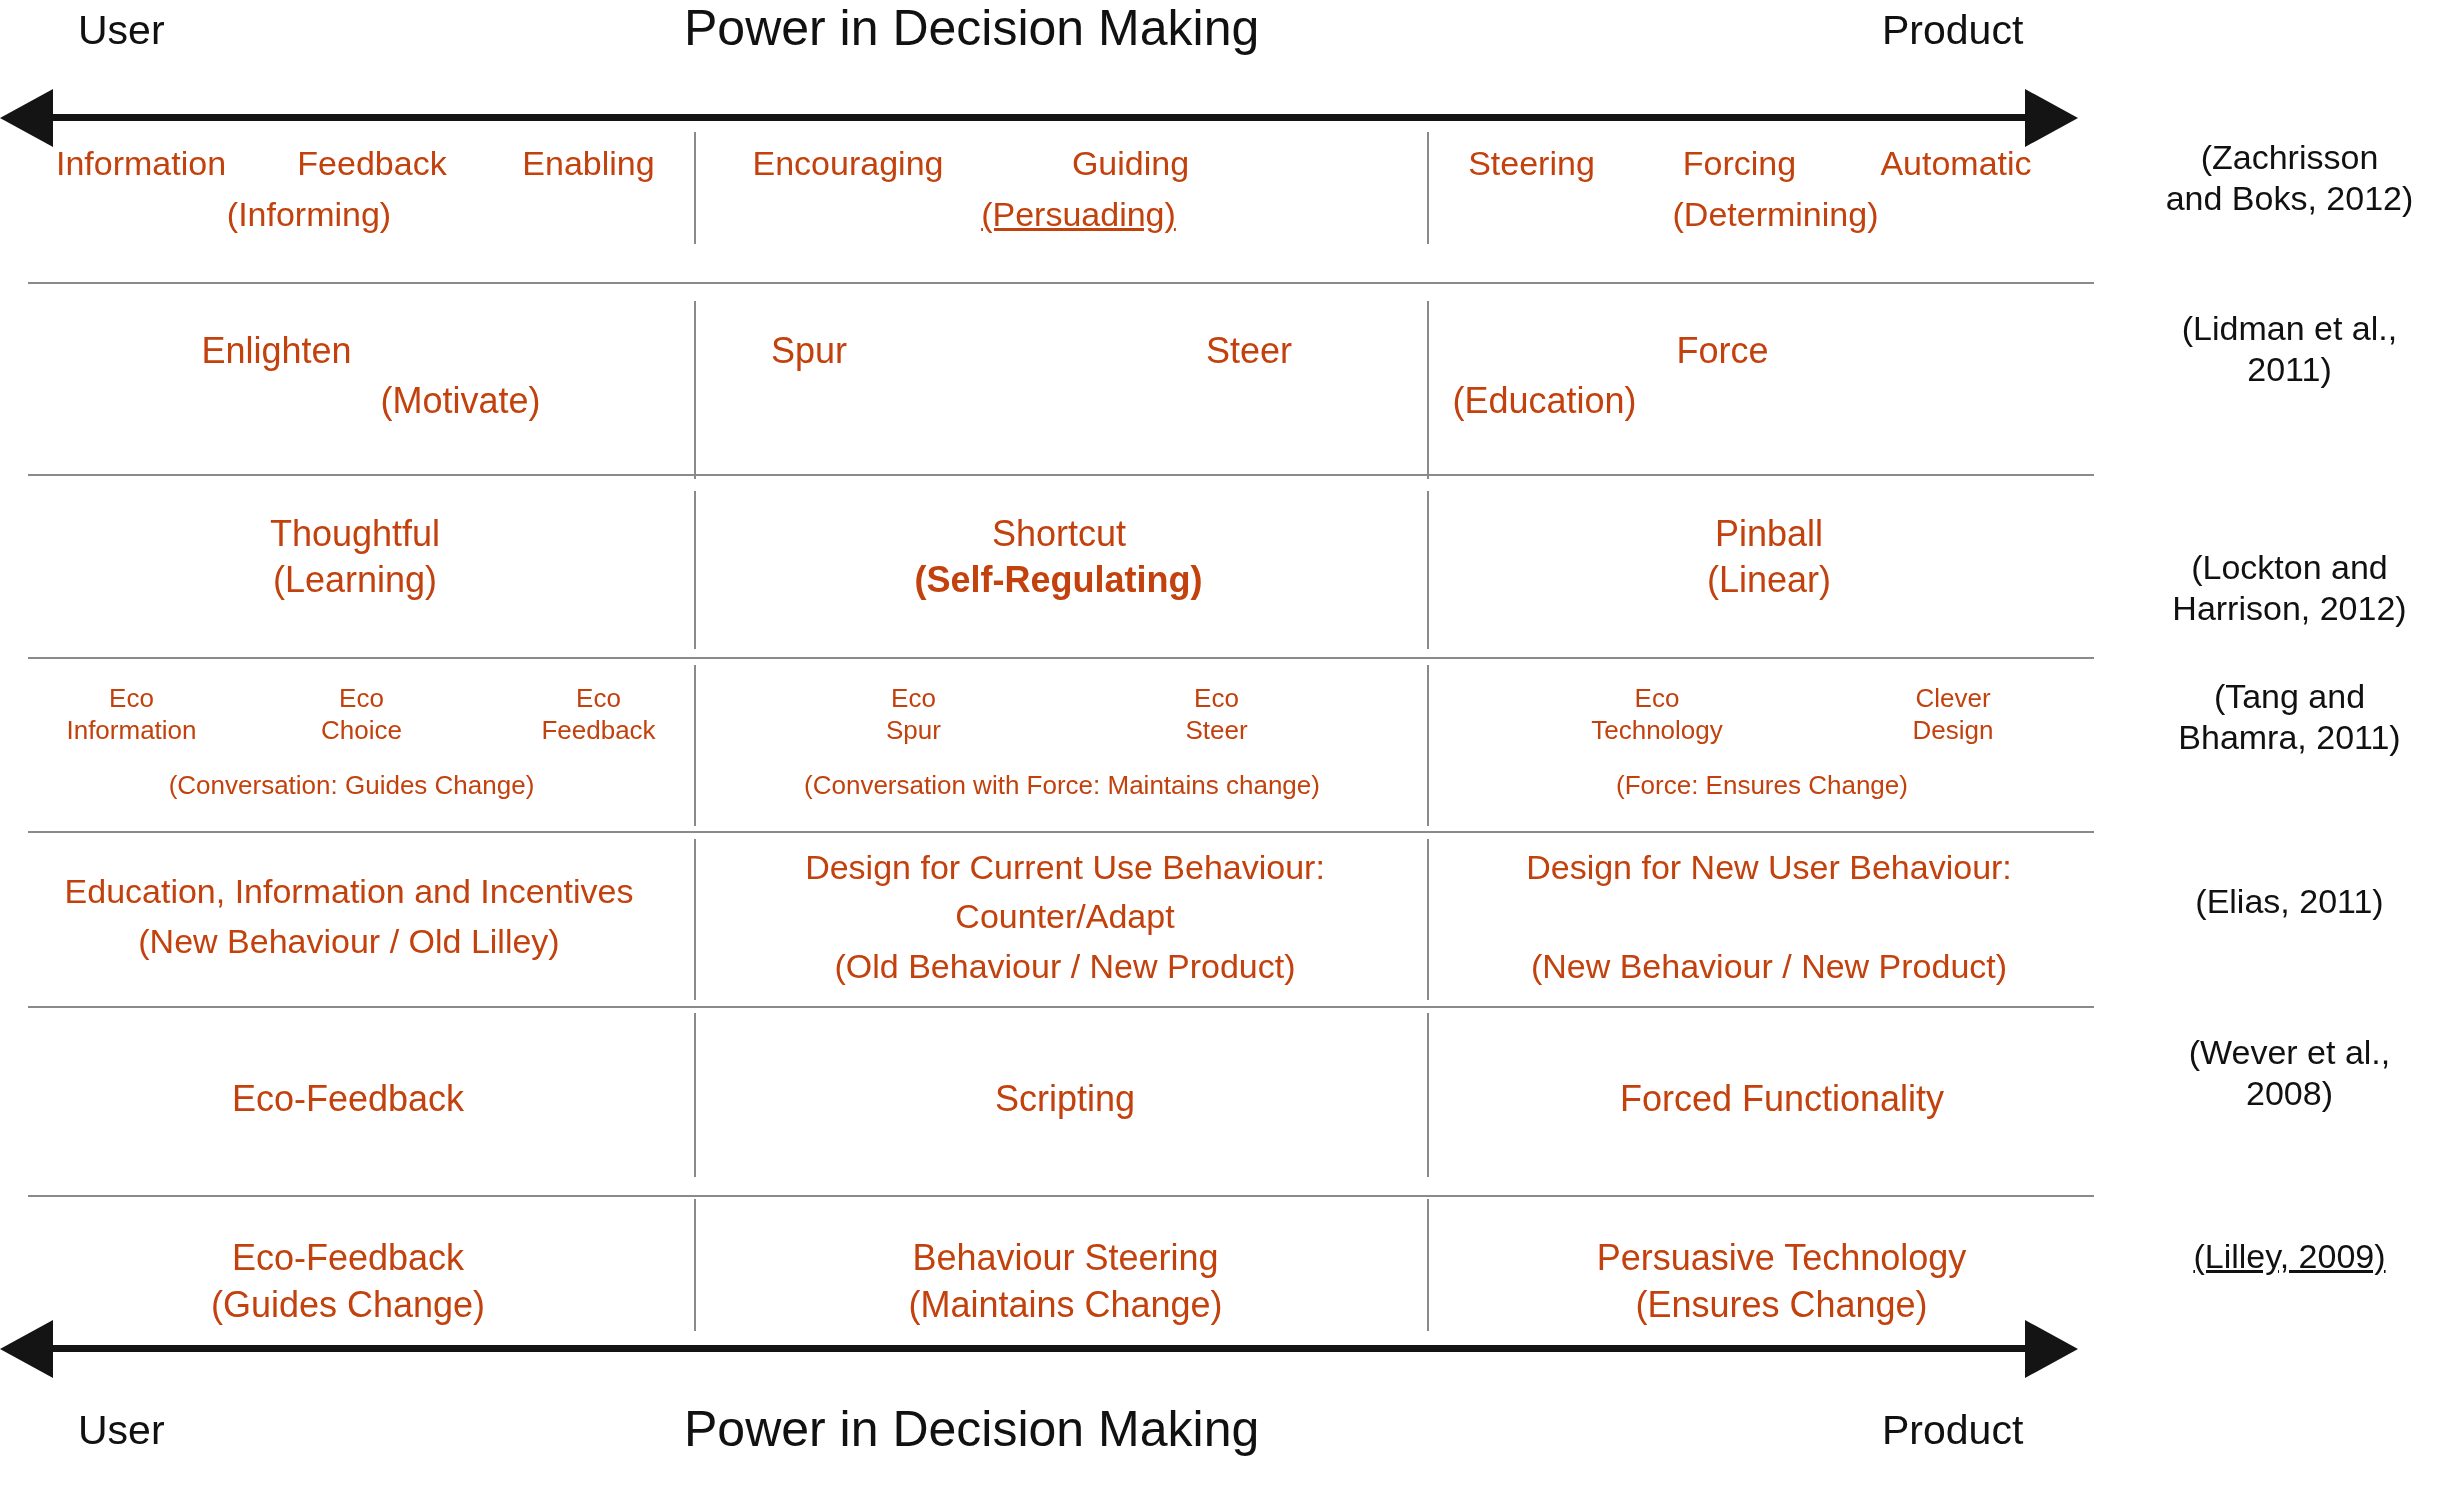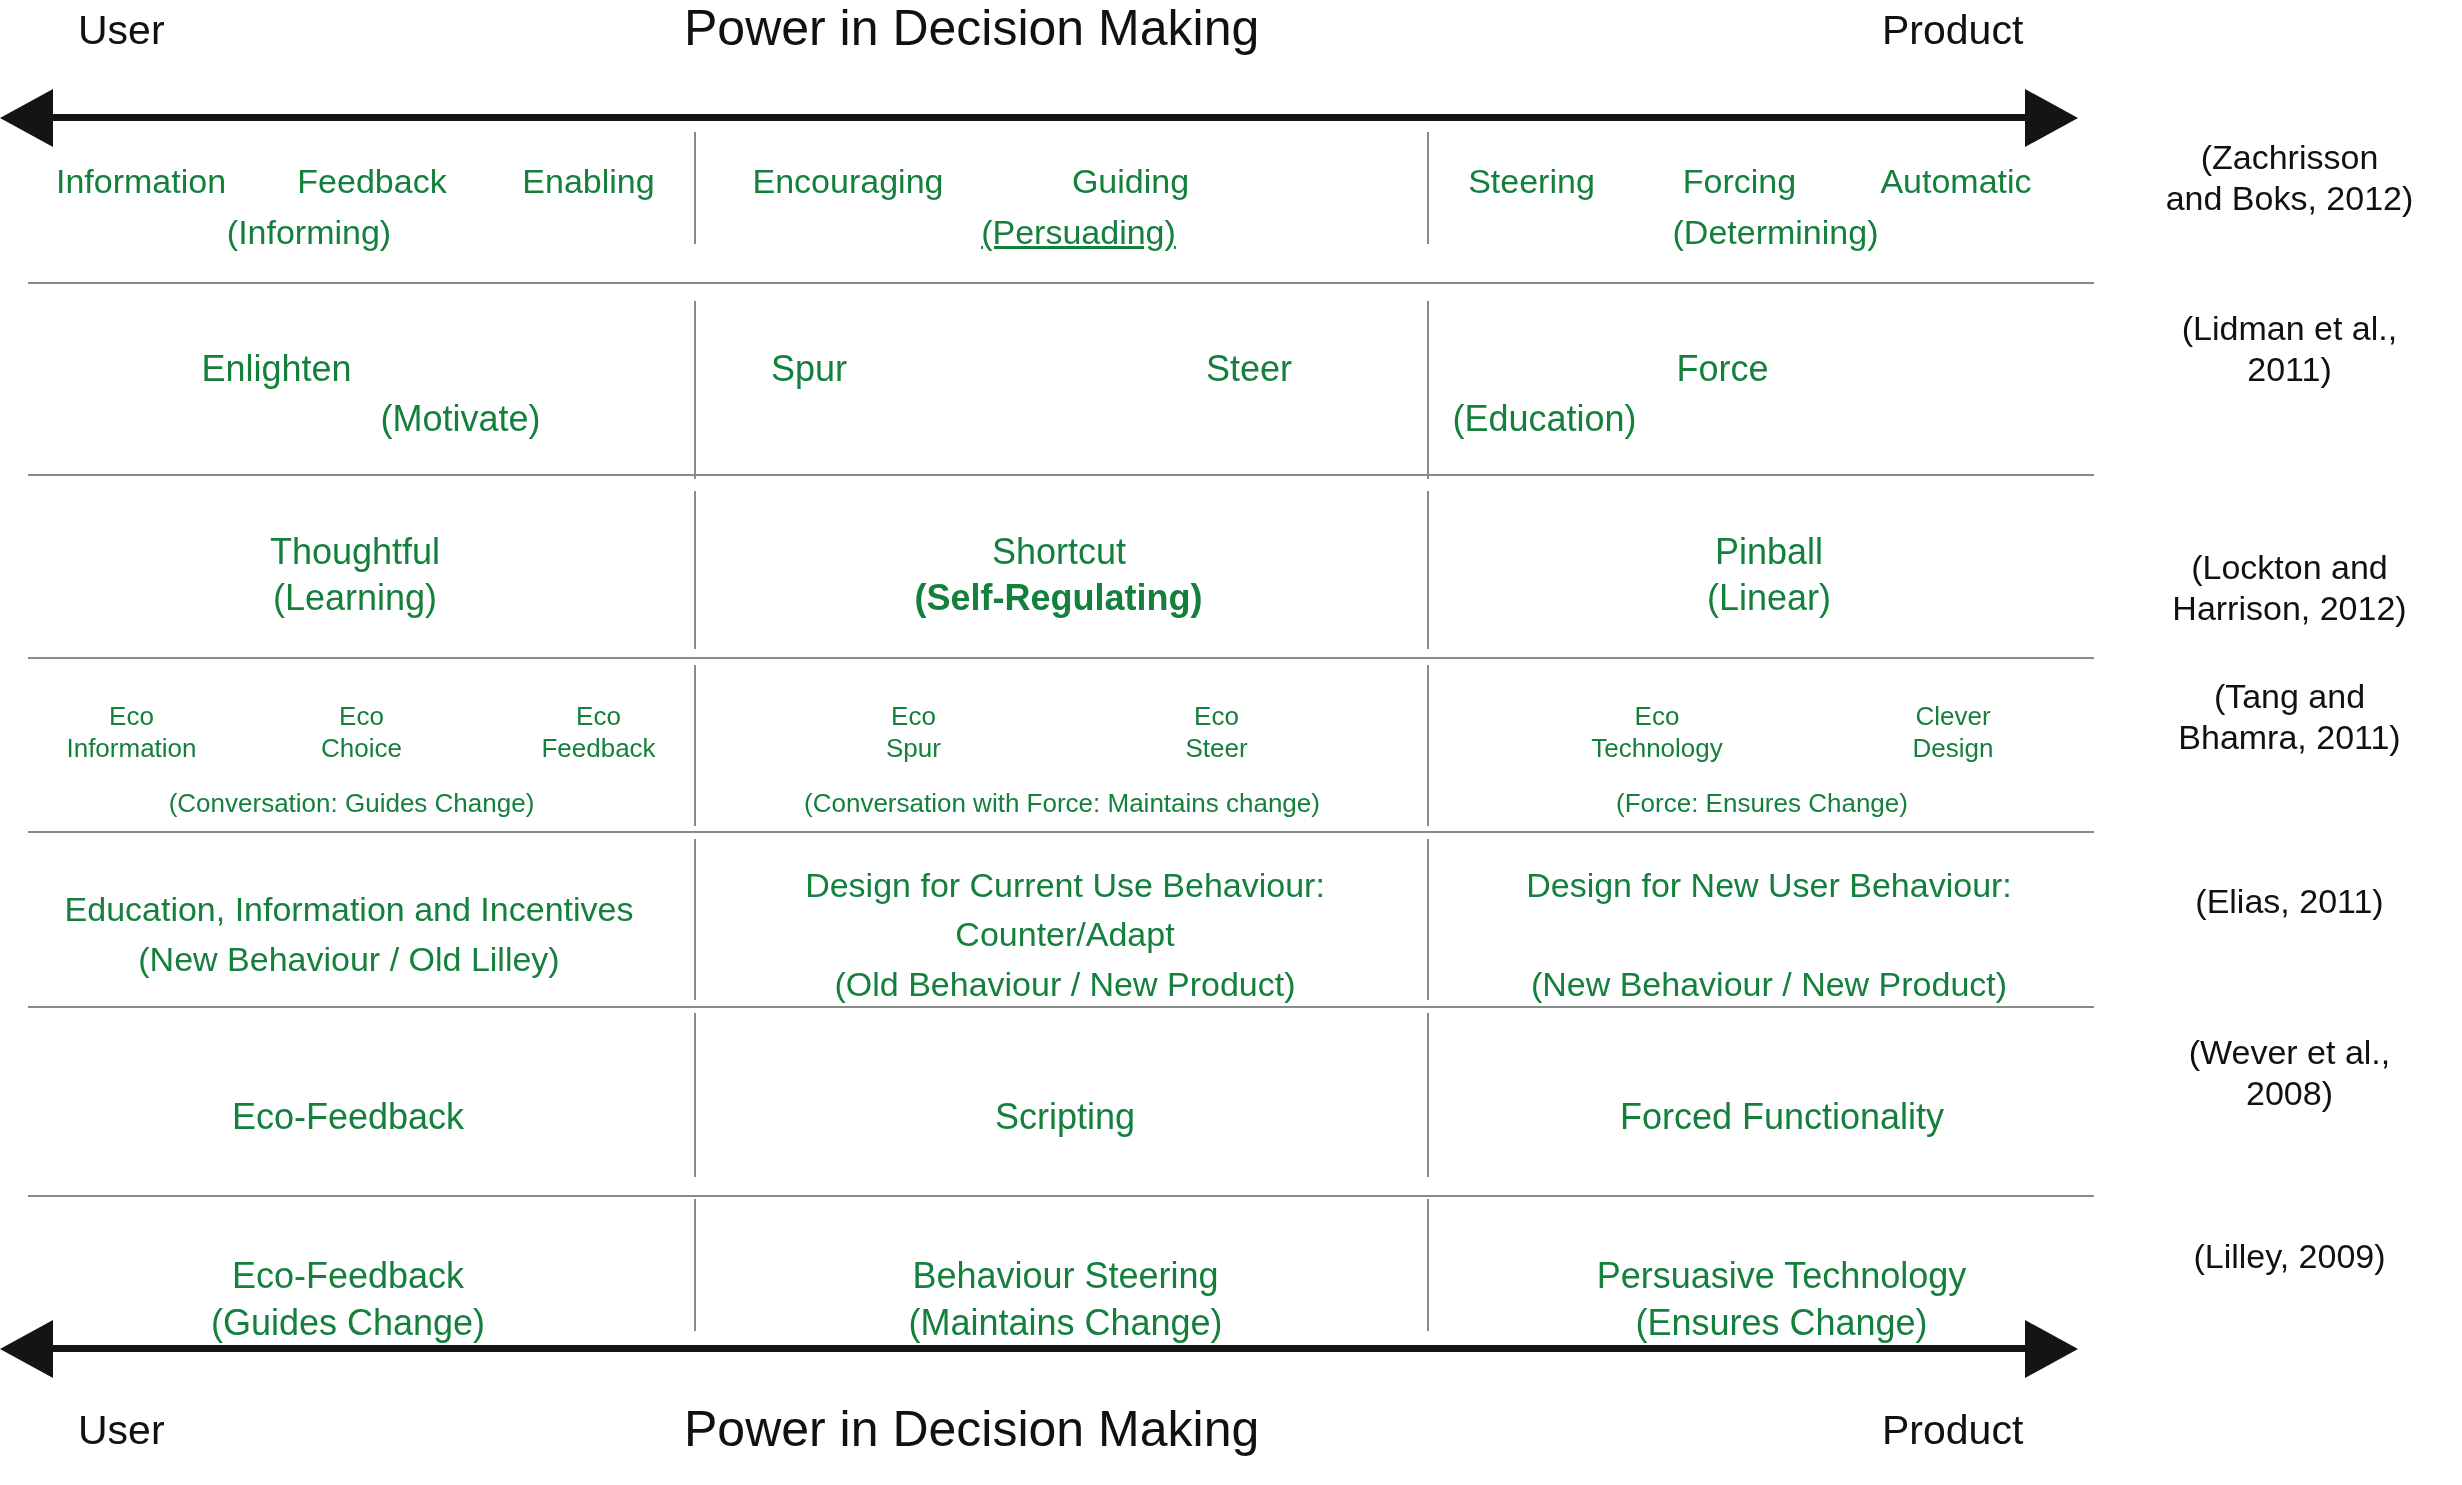--- a/index.html
+++ b/index.html
@@ -119,23 +119,22 @@
   
   .row-band {
     position: absolute;
     left: 0;
     width: 2117px;
   }
 
   .cell {
     position: absolute;
     text-align: center;
-    color: #15803d;
+    color: #c2410c;
     white-space: nowrap;
-    margin-top: 18px;
   }
   .cell .ln { display: block; }
 
   .f-lg   { font-size: 36px; line-height: 43px; }
   .f-md   { font-size: 34px; line-height: 42px; }
   .f-sm   { font-size: 26px; line-height: 32px; }
 
   
   #citations {
     position: absolute;
@@ -333,19 +332,19 @@
       <div>(Tang and</div>
       <div>Bhamra, 2011)</div>
     </div>
     <div class="cit" style="top:881px;">
       <div>(Elias, 2011)</div>
     </div>
     <div class="cit" style="top:1032px;">
       <div>(Wever et al.,</div>
       <div>2008)</div>
     </div>
-    <div class="cit" style="top:1236px;">
+    <div class="cit" style="top:1236px;text-decoration:underline;">
       <div>(Lilley, 2009)</div>
     </div>
   </div>
 
 </div>
 
 
 </body></html>

